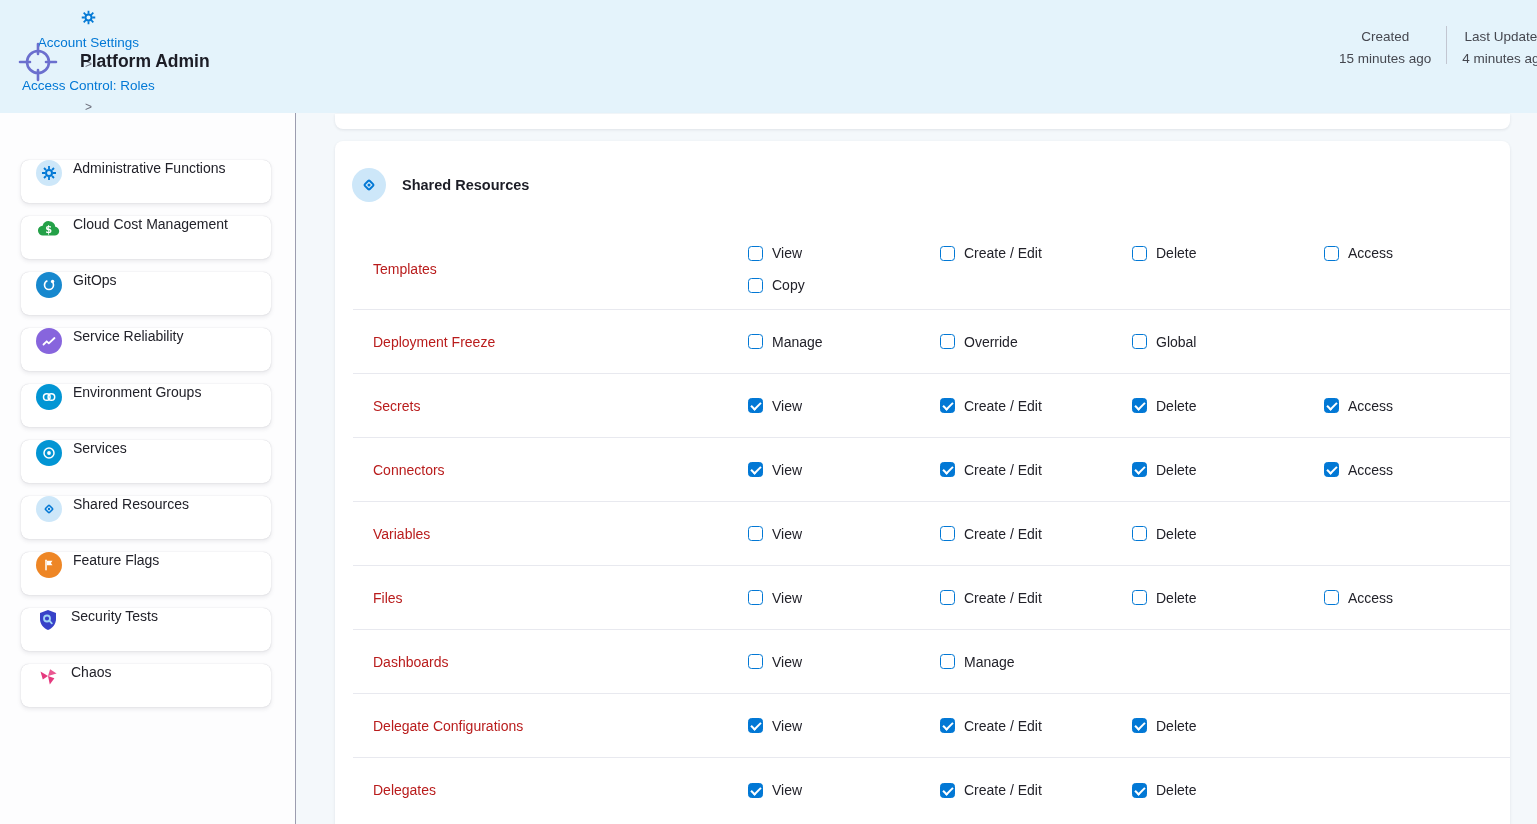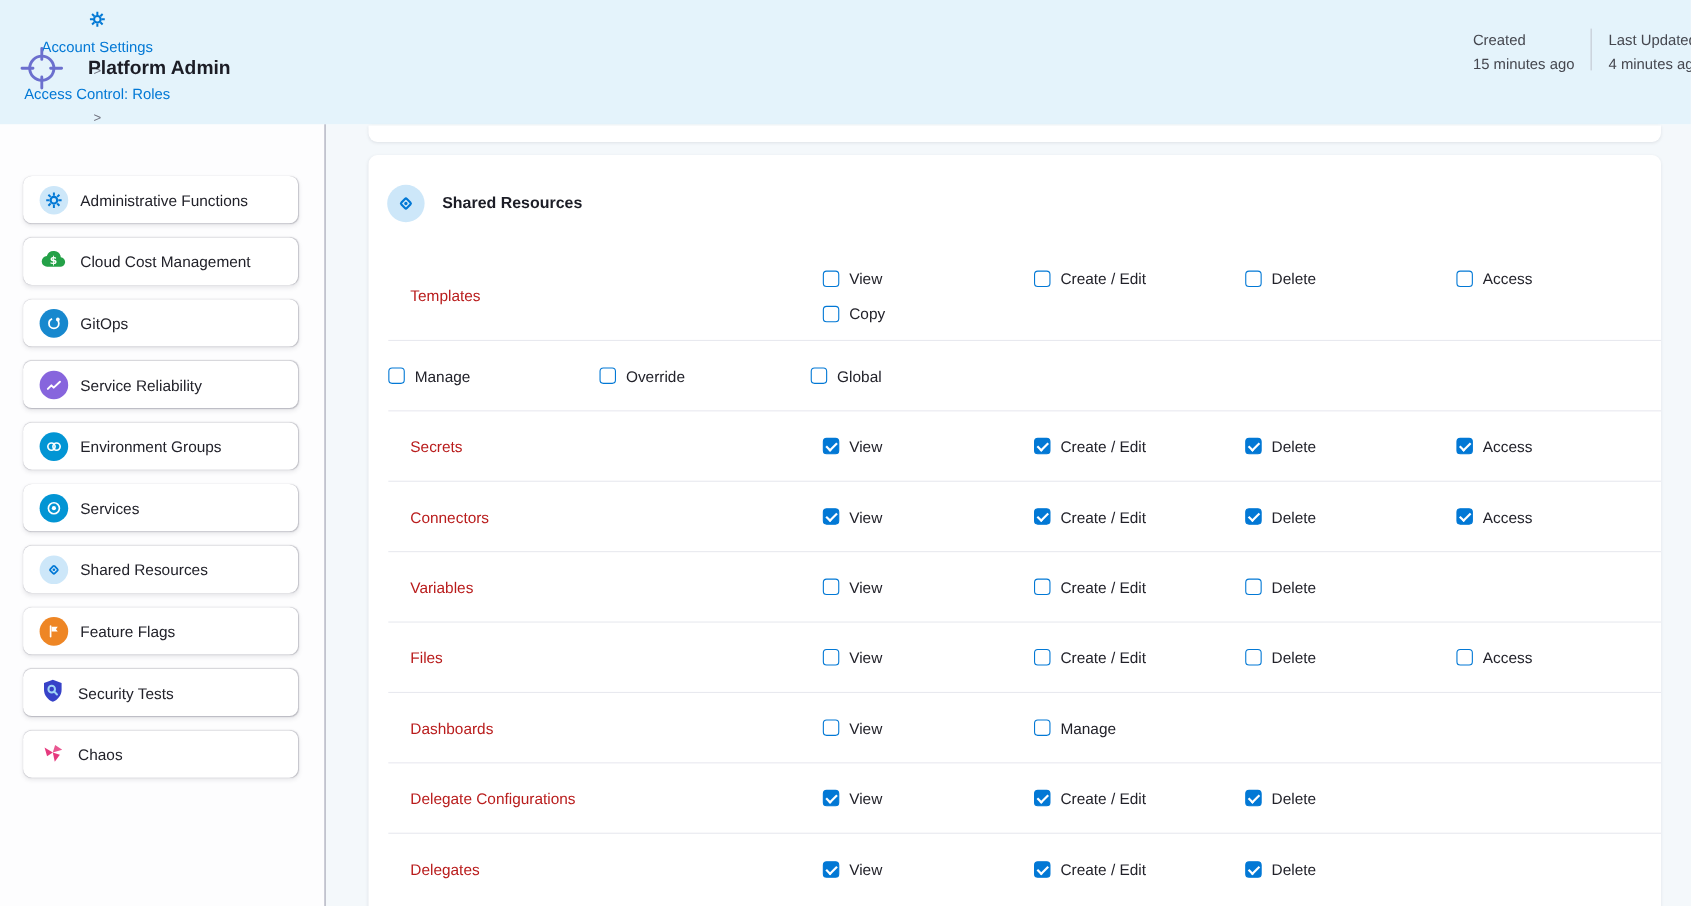--- a/index.html
+++ b/index.html
@@ -8,29 +8,29 @@
 
   
   .header{position:absolute;left:0;top:0;width:1537px;height:113px;background:#e4f3fb;}
   .breadcrumb{position:absolute;left:22px;top:10px;display:flex;align-items:center;gap:7px;
     font-size:13.5px;flex-direction:column;}
   .crumb-link{color:#0278d5;cursor:pointer;text-decoration:none;}
   .crumb-sep{color:#6d6f7c;font-size:12px;}
   .title-icon{position:absolute;left:16px;top:40px;}
   .page-title{position:absolute;left:80px;top:51px;font-size:17.5px;font-weight:600;color:#1c1d26;}
   .meta{position:absolute;left:1339px;top:26px;display:flex;align-items:flex-start;white-space:nowrap;}
-  .meta-col{display:flex;flex-direction:column;font-size:13.5px;color:#45474f;line-height:22px;}
+  .meta-col{display:flex;flex-direction:column;font-size:13.5px;color:#45474f;line-height:22px;align-items:center;}
   .meta-divider{width:1px;height:38px;background:#c2c6d1;margin:0 15px;}
 
   
   .sidebar{position:absolute;left:0;top:113px;bottom:0;width:296px;background:#fdfdfe;
     border-right:1px solid #9c9daf;padding-top:47px;overflow:hidden;}
   .side-card{margin:0 24px 13px 21px;height:43px;border-radius:8px;background:#fff;
     box-shadow:0 0 1px rgba(40,41,61,.25),0 2px 4px rgba(96,97,112,.14);
-    display:flex;align-items:center;gap:11px;padding-left:15px;font-size:14px;color:#22222a;cursor:pointer;}
+    display:flex;align-items:flex-start;gap:11px;padding-left:15px;font-size:14px;color:#22222a;cursor:pointer;}
 
   
   .cicon{width:26px;height:26px;border-radius:50%;display:flex;align-items:center;
     justify-content:center;flex:none;}
   .cicon.lg{width:34px;height:34px;}
 
   
   .content{position:absolute;left:297px;top:113px;right:0;bottom:0;background:#f4f8fb;}
   .partial-card{margin:1px 27px 12px 38px;height:15px;background:#fff;
     border-radius:0 0 8px 8px;box-shadow:0 1px 3px rgba(40,41,61,.10);}
@@ -214,20 +214,21 @@
             </div>
             <div class="perm-line">
               <div class="perm-cell">
                 <span class="cb"></span>
                 <span>Copy</span>
               </div>
             </div>
           </div>
         </div>
         <div class="perm-row">
+          <div class="res-label">Deployment Freeze</div>
           <div class="lines">
             <div class="perm-line">
               <div class="perm-cell">
                 <span class="cb"></span>
                 <span>Manage</span>
               </div>
               <div class="perm-cell">
                 <span class="cb"></span>
                 <span>Override</span>
               </div>

